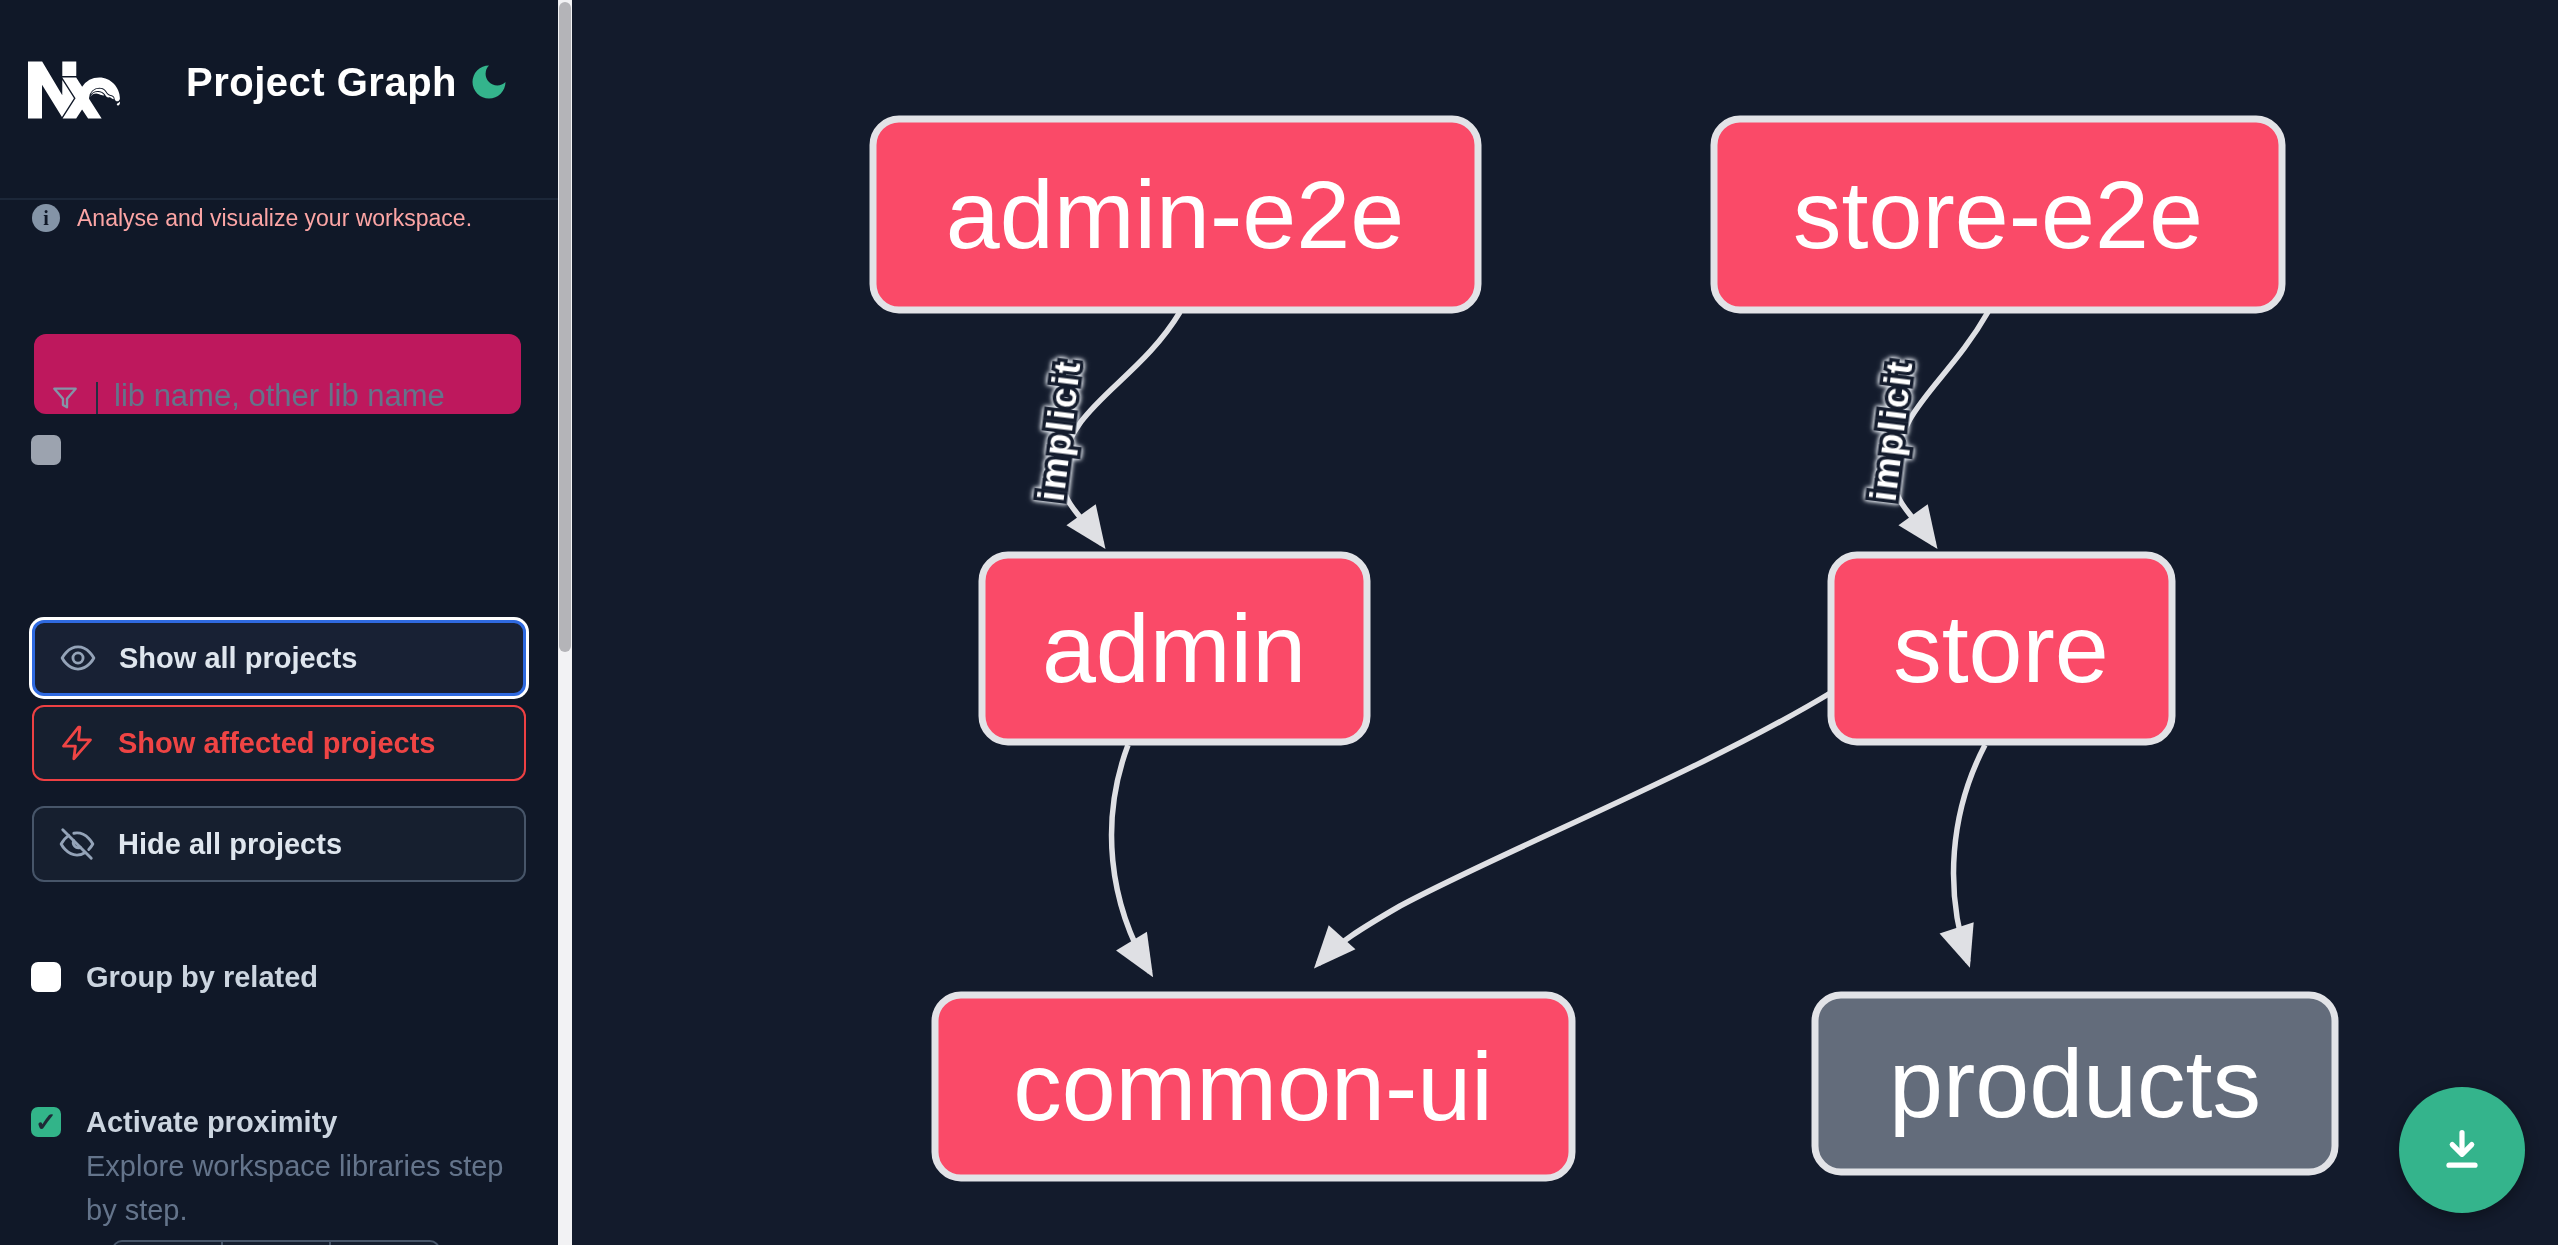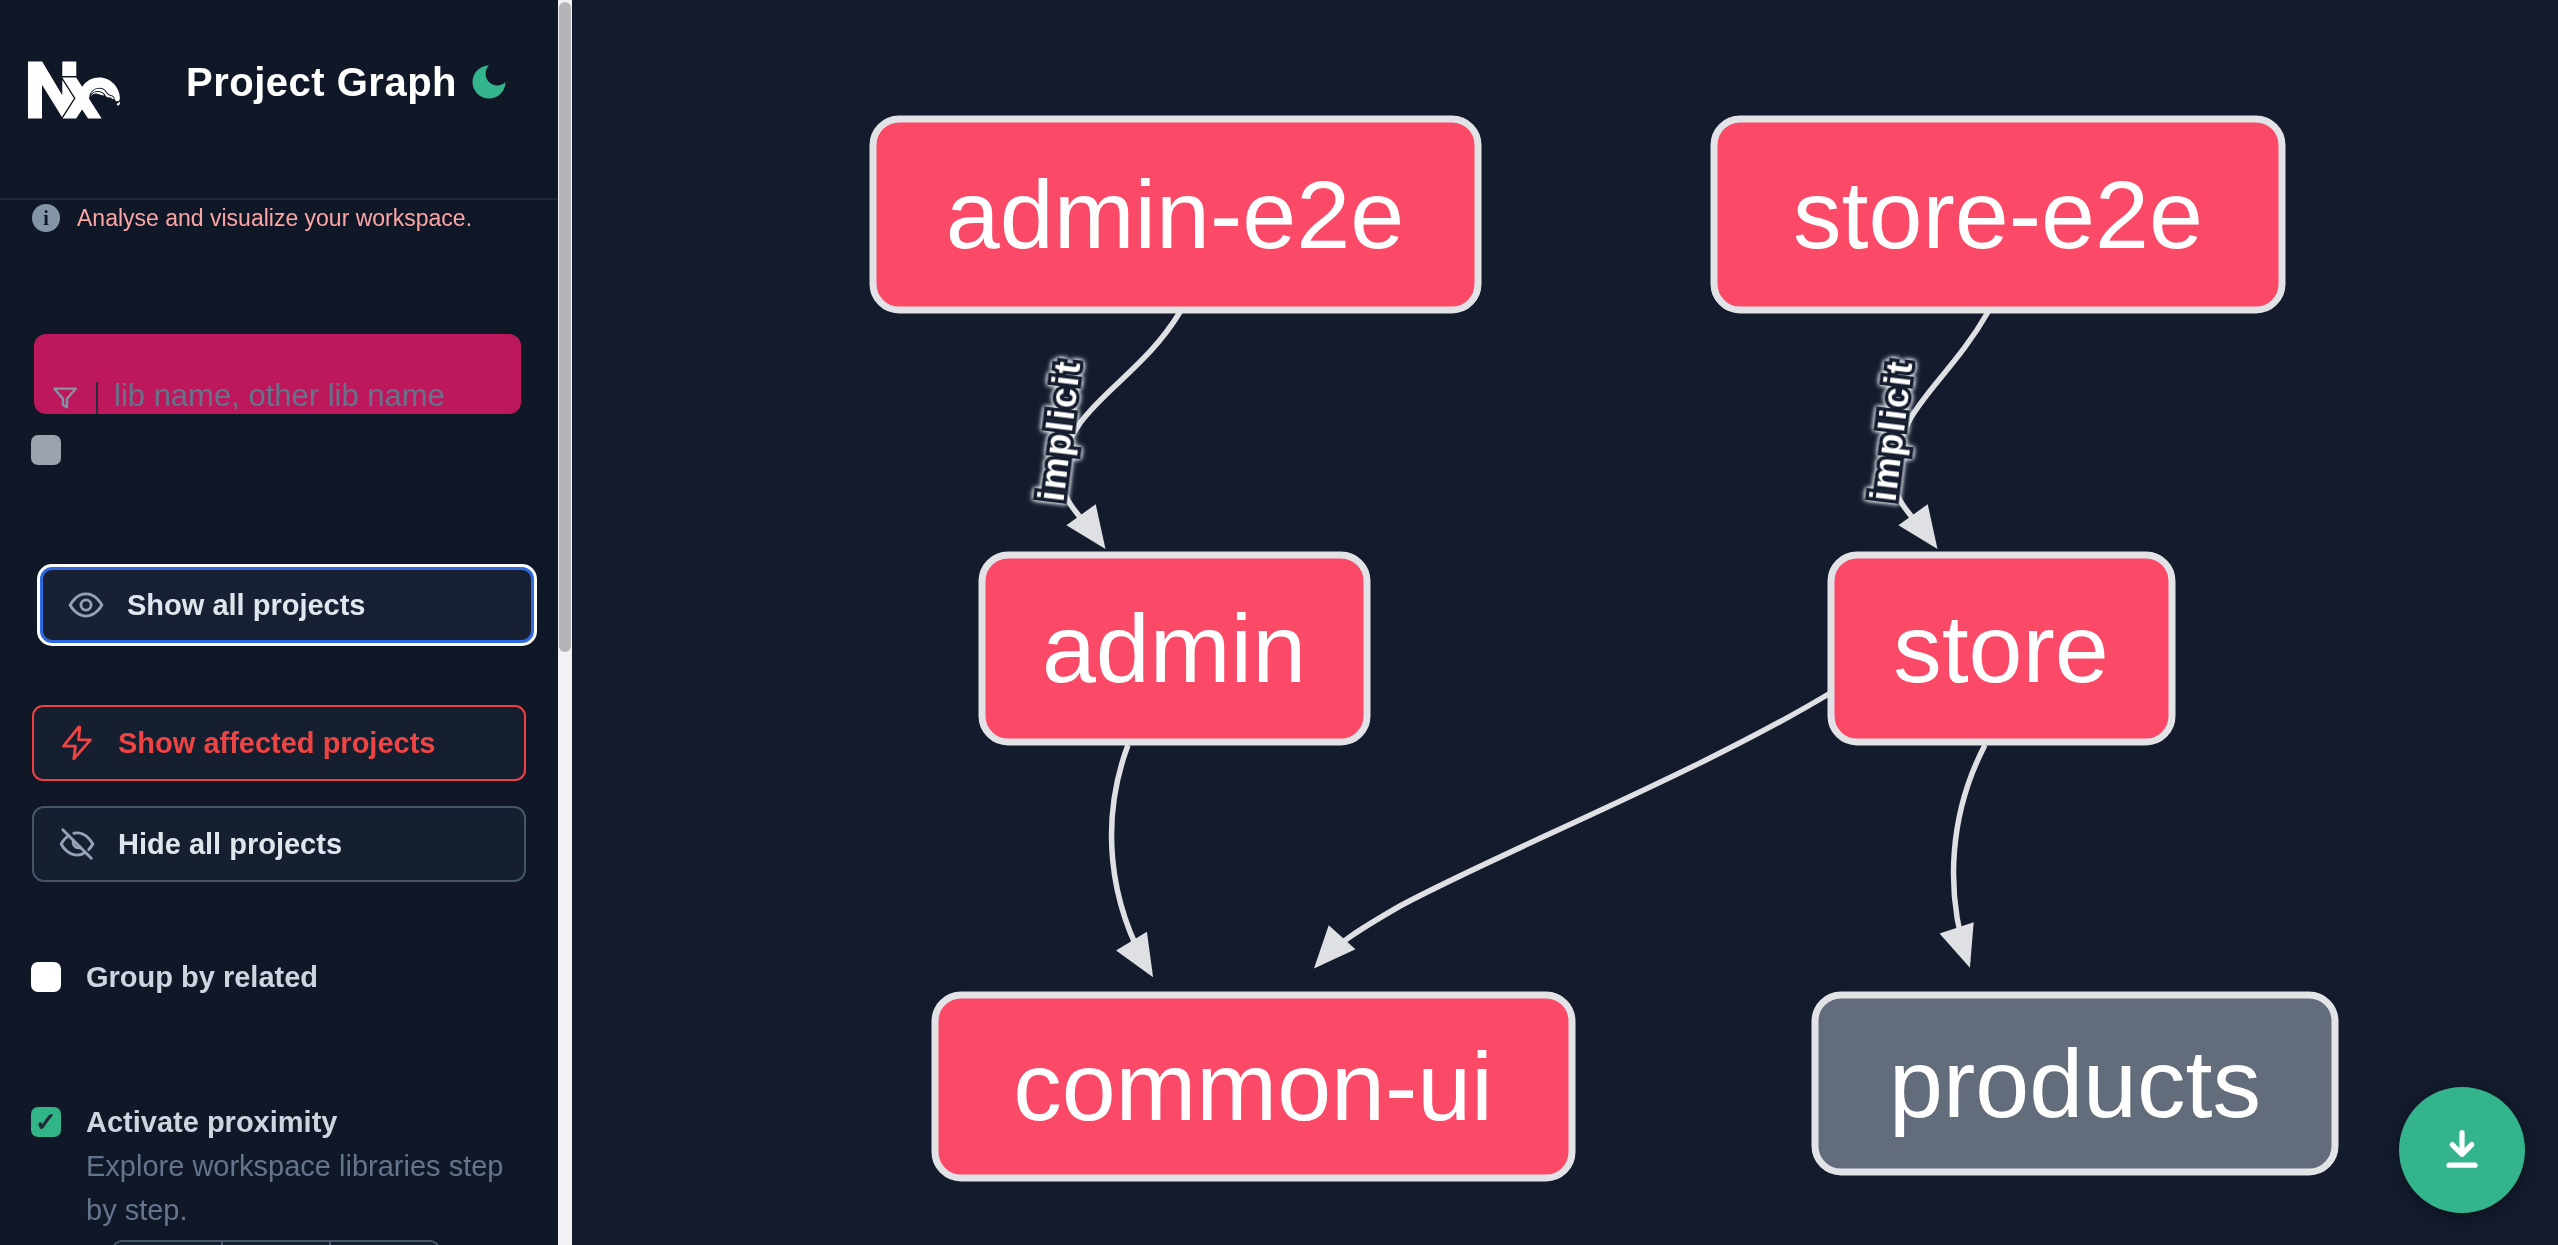--- a/index.html
+++ b/index.html
@@ -91,29 +91,29 @@
           <path d="M4 5h16l-6.5 7.5V19l-3-1.8v-4.7L4 5z"></path>
         </svg>
       </span>
       <input class="search-input" type="text" value="" placeholder="lib name, other lib name" style="">
     </div>
 
     <div class="toggle" style="top:428px;">
       <span class="box box-gray"></span>
     </div>
 
-    <button class="side-btn btn-focused" style="top:567px;margin-left:8px;">
+    <button class="side-btn btn-focused" style="top:620px;">
       <svg class="ic" viewBox="0 0 24 24" fill="none" stroke="#94a3b8" stroke-width="1.8" stroke-linecap="round" stroke-linejoin="round">
         <path d="M2 12s3.5-7 10-7 10 7 10 7-3.5 7-10 7-10-7-10-7Z"></path>
           <circle cx="12" cy="12" r="3.2"></circle>
       </svg>
       <span class="bl">Show all projects</span>
     </button>
 
-    <button class="side-btn btn-red" style="top:705px;border-radius:11px;">
+    <button class="side-btn btn-red" style="top:705px;">
       <svg class="ic" viewBox="0 0 24 24" fill="none" stroke="#ef4444" stroke-width="1.8" stroke-linecap="round" stroke-linejoin="round">
         <path d="M13 2 3.5 14H11l-1 8L20.5 10H13l.8-8Z"></path>
       </svg>
       <span class="bl">Show affected projects</span>
     </button>
 
     <button class="side-btn" style="top:806px;">
       <svg class="ic" viewBox="0 0 24 24" fill="none" stroke="#94a3b8" stroke-width="1.8" stroke-linecap="round" stroke-linejoin="round">
         <path d="M6.7 6.7C4 8.4 2 12 2 12s3.5 7 10 7c2 0 3.7-.6 5.2-1.6M10 5.2C10.6 5.1 11.3 5 12 5c6.5 0 10 7 10 7s-.9 1.7-2.6 3.4"></path>
         <path d="M9.9 9.9a3.2 3.2 0 0 0 4.2 4.2"></path>

